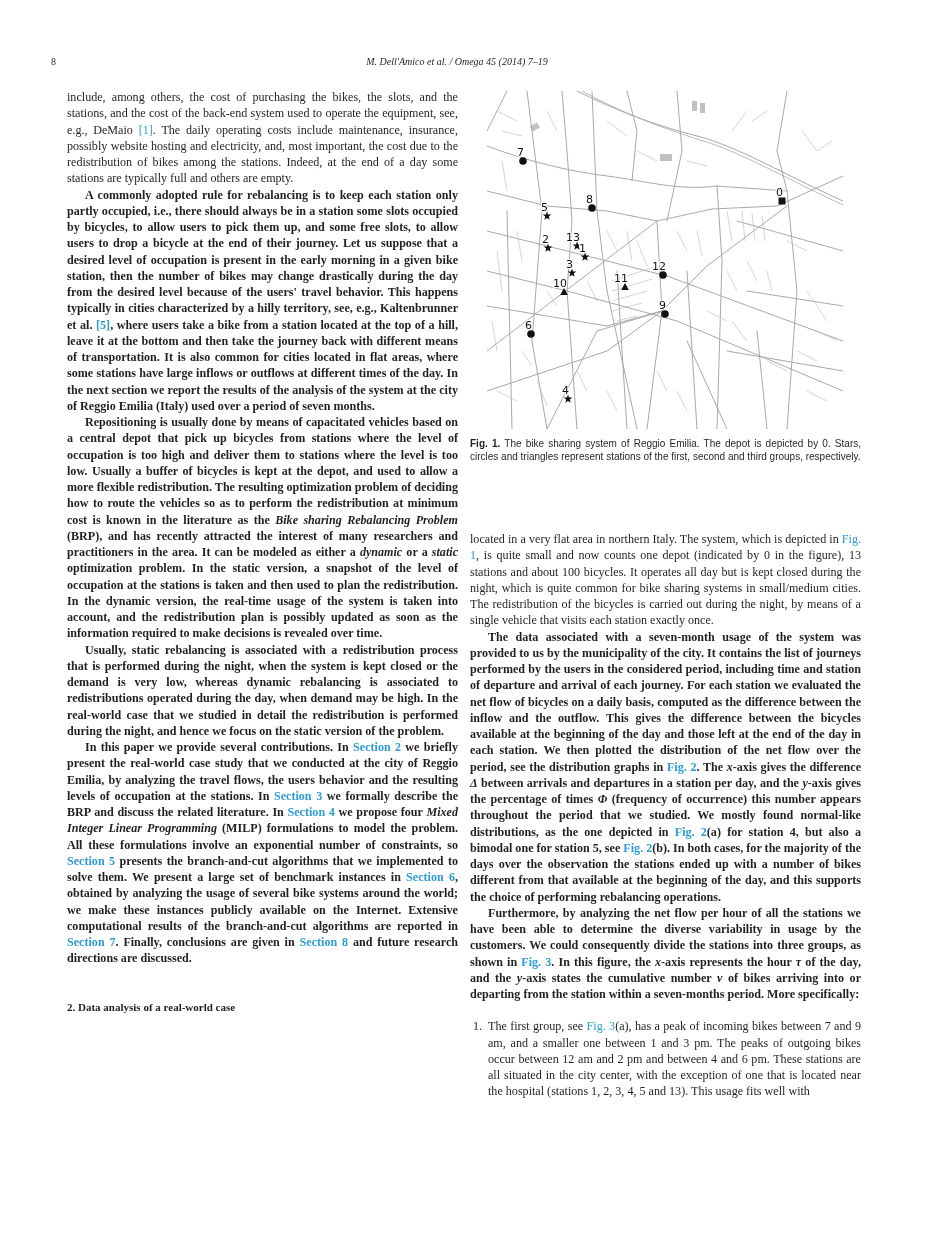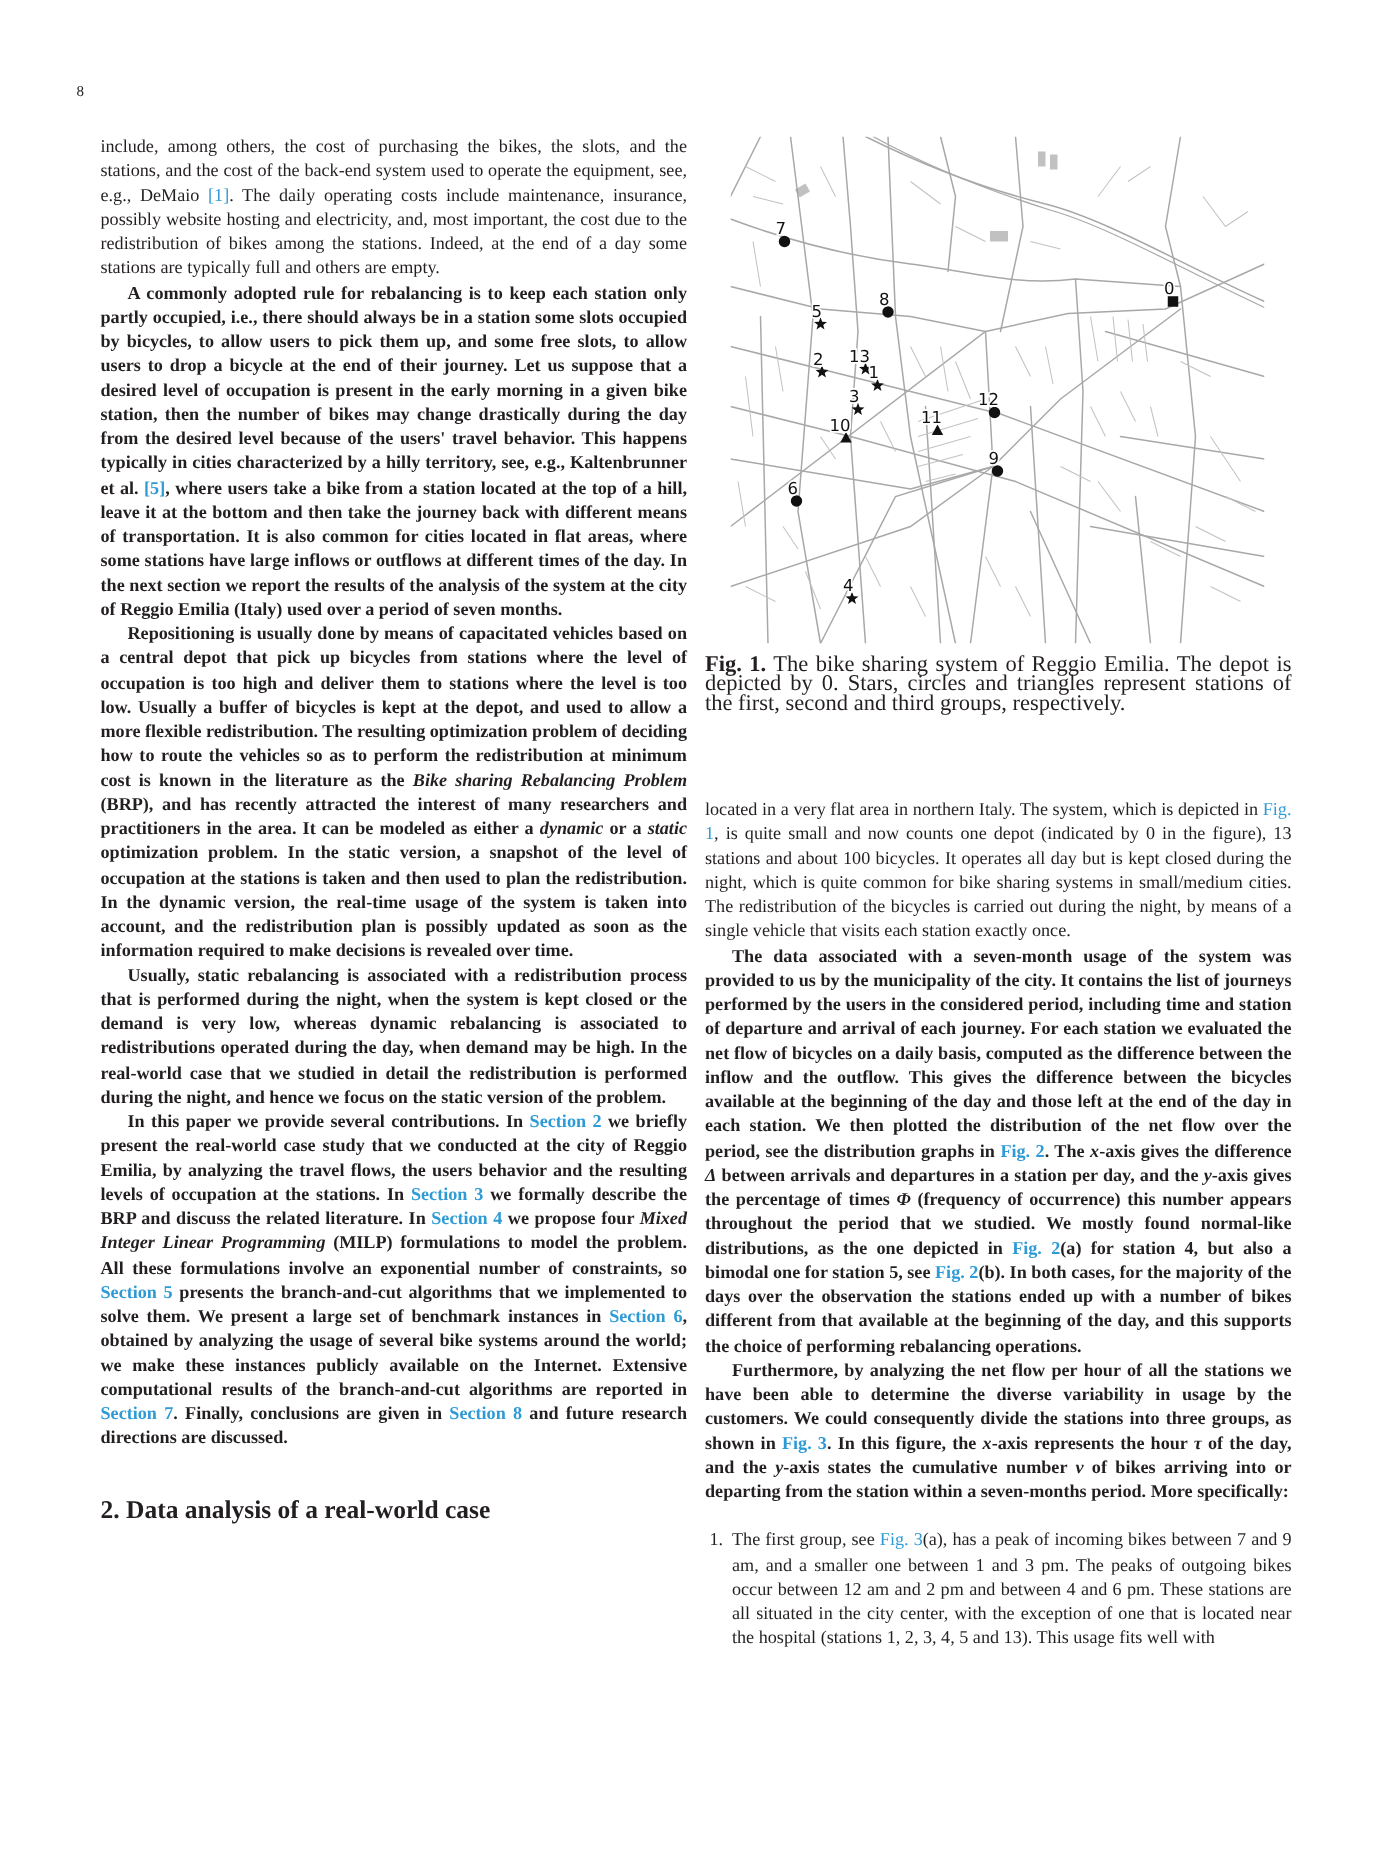--- a/index.html
+++ b/index.html
@@ -9,36 +9,37 @@
              font-size: 10px; font-family: "Liberation Serif", serif; }
   .runhead .pg { position: absolute; left: 0; top: 0; }
   .runhead .ref { position: absolute; left: 0; right: 0; top: 0; text-align: center; font-style: italic; }
   .col { position: absolute; font-family: "Liberation Serif", serif; font-size: 12.1px;
          line-height: 16.25px; text-align: justify; hyphens: manual; }
   .col p { margin: 0; }
   .col p.ind { text-indent: 18px; font-weight: bold; }
   .left { left: 67px; top: 89px; width: 391px; }
   .right { left: 470px; top: 496px; width: 391px; margin-top: 35px; }
   .link { color: #2e9bd6; }
-  .sec-head { font-weight: bold; font-family: "Liberation Serif", serif; font-size: 17px; margin: 32px 0 26px 0 !important; }
+  .sec-head { font-weight: bold; font-family: "Liberation Serif", serif; font-size: 11px; margin: 32px 0 26px 0 !important; }
   .fig { position: absolute; left: 487px; top: 91px; width: 356px; height: 338px;
          background: #ffffff; overflow: hidden; }
   .fig svg { display: block; }
-  .caption { position: absolute; left: 470px; top: 437px; width: 391px; font-family: Liberation Serif, serif;
-             font-size: 15px; line-height: 13.2px; text-align: justify; }
+  .caption { position: absolute; left: 470px; top: 437px; width: 391px; font-family: Liberation Sans, sans-serif;
+             font-size: 10px; line-height: 13.2px; text-align: justify; }
   .caption b { font-weight: bold; }
   .list { margin: 16px 0 0 0; padding: 0; list-style: none; }
   .list li { position: relative; padding-left: 18px; }
   .list li .num { position: absolute; left: 3px; top: 0; }
 </style>
 </head>
 <body>
 
 <div class="runhead">
   <span class="pg">8</span>
+  <span class="ref">M. Dell'Amico et al. / Omega 45 (2014) 7–19</span>
 </div>
 
 <div class="col left">
   <p><span>include, among others, the cost of purchasing the bikes, the slots, and the stations, and the cost of the back-end system used to operate the equipment, see, e.g., DeMaio </span><a class="link">[1]</a><span>. The daily operating costs include maintenance, insurance, possibly website hosting and electricity, and, most important, the cost due to the redistribution of bikes among the stations. Indeed, at the end of a day some stations are typically full and others are empty.</span></p>
   <p class="ind"><span>A commonly adopted rule for rebalancing is to keep each station only partly occupied, i.e., there should always be in a station some slots occupied by bicycles, to allow users to pick them up, and some free slots, to allow users to drop a bicycle at the end of their journey. Let us suppose that a desired level of occupation is present in the early morning in a given bike station, then the number of bikes may change drastically during the day from the desired level because of the users' travel behavior. This happens typically in cities characterized by a hilly territory, see, e.g., Kaltenbrunner et al. </span><a class="link">[5]</a><span>, where users take a bike from a station located at the top of a hill, leave it at the bottom and then take the journey back with different means of transportation. It is also common for cities located in flat areas, where some stations have large inflows or outflows at different times of the day. In the next section we report the results of the analysis of the system at the city of Reggio Emilia (Italy) used over a period of seven months.</span></p>
   <p class="ind"><span>Repositioning is usually done by means of capacitated vehicles based on a central depot that pick up bicycles from stations where the level of occupation is too high and deliver them to stations where the level is too low. Usually a buffer of bicycles is kept at the depot, and used to allow a more flexible redistribution. The resulting optimization problem of deciding how to route the vehicles so as to perform the redistribution at minimum cost is known in the literature as the </span><em>Bike sharing Rebalancing Problem</em><span> (BRP), and has recently attracted the interest of many researchers and practitioners in the area. It can be modeled as either a </span><em>dynamic</em><span> or a </span><em>static</em><span> optimization problem. In the static version, a snapshot of the level of occupation at the stations is taken and then used to plan the redistribution. In the dynamic version, the real-time usage of the system is taken into account, and the redistribution plan is possibly updated as soon as the information required to make decisions is revealed over time.</span></p>
   <p class="ind">Usually, static rebalancing is associated with a redistribution process that is performed during the night, when the system is kept closed or the demand is very low, whereas dynamic rebalan­cing is associated to redistributions operated during the day, when demand may be high. In the real-world case that we studied in detail the redistribution is performed during the night, and hence we focus on the static version of the problem.</p>
   <p class="ind"><span>In this paper we provide several contributions. In </span><a class="link">Section 2</a><span> we briefly present the real-world case study that we conducted at the city of Reggio Emilia, by analyzing the travel flows, the users behavior and the resulting levels of occupation at the stations. In </span><a class="link">Section 3</a><span> we formally describe the BRP and discuss the related literature. In </span><a class="link">Section 4</a><span> we propose four </span><em>Mixed Integer Linear Programming</em><span> (MILP) formula­tions to model the problem. All these formulations involve an exponential number of constraints, so </span><a class="link">Section 5</a><span> presents the branch-and-cut algorithms that we implemented to solve them. We present a large set of benchmark instances in </span><a class="link">Section 6</a><span>, obtained by analyzing the usage of several bike systems around the world; we make these instances publicly available on the Internet. Extensive computational results of the branch-and-cut algorithms are reported in </span><a class="link">Section 7</a><span>. Finally, conclusions are given in </span><a class="link">Section 8</a><span> and future research directions are discussed.</span></p>
   <p class="sec-head">2.  Data analysis of a real-world case</p>
 </div>

